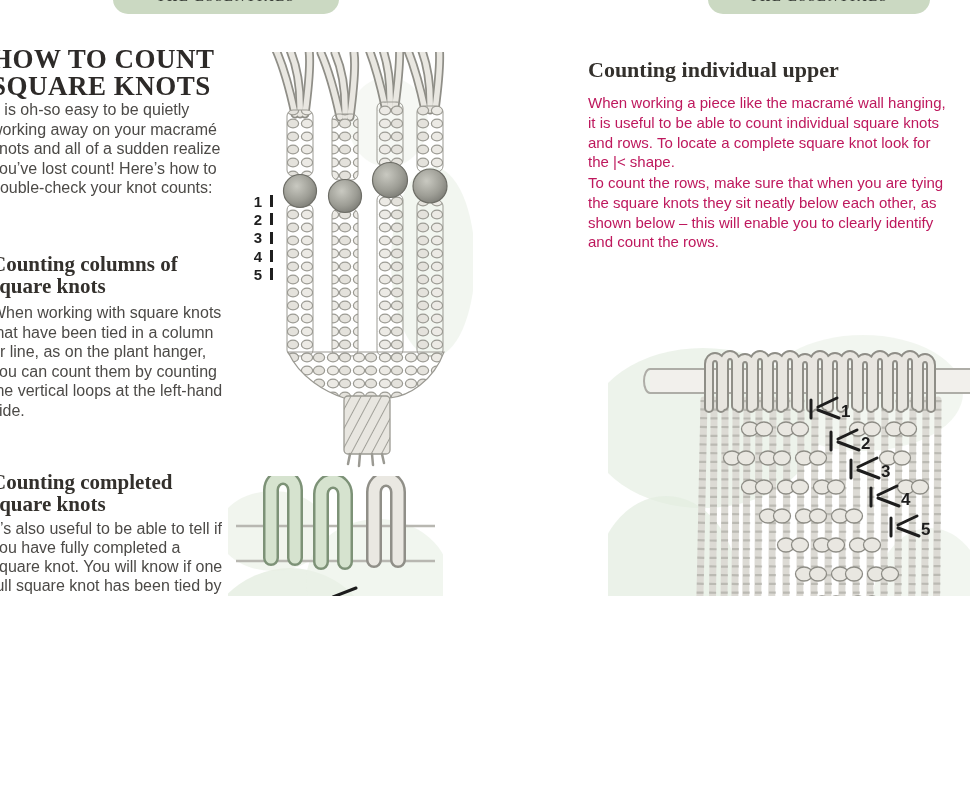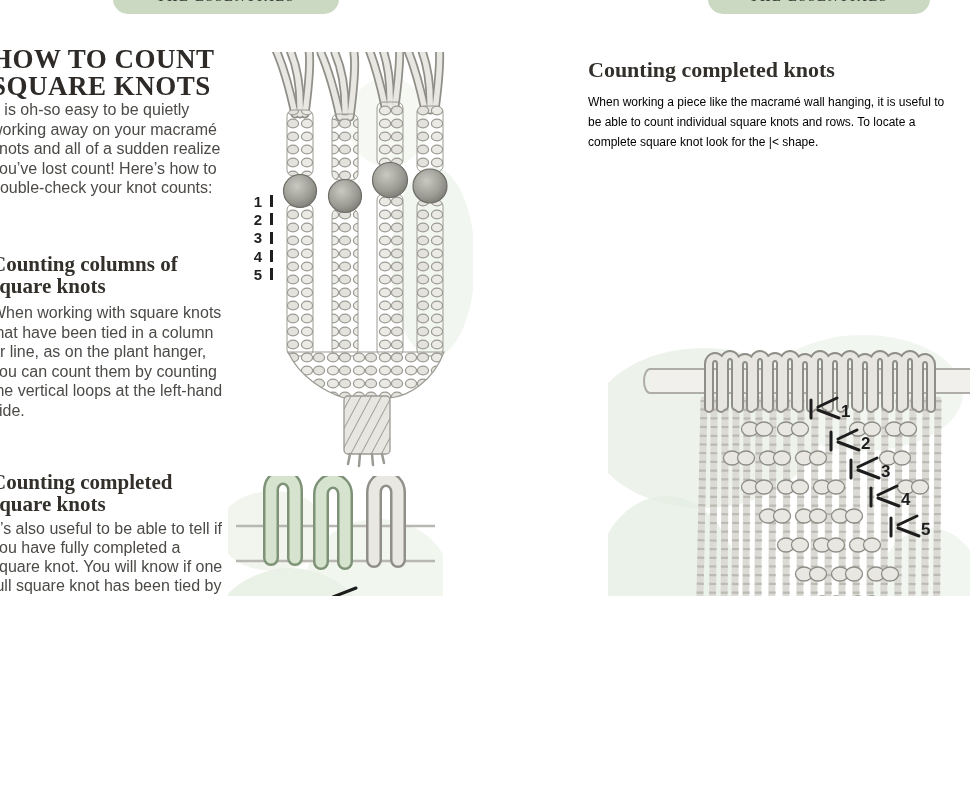--- a/index.html
+++ b/index.html
@@ -11,21 +11,21 @@
                font-family:"Liberation Serif",serif;font-variant:small-caps;
                letter-spacing:2px;font-size:13px;color:#3a3f38;font-weight:bold;}
   .leftcol{position:absolute;left:-9px;top:0;width:242px;}
   .book-title{position:absolute;top:46px;font-family:"Liberation Serif",serif;
               font-weight:bold;font-size:27px;line-height:27px;color:#2d2a28;letter-spacing:.5px;}
   .h2{font-family:"Liberation Serif",serif;font-weight:bold;font-size:21px;
       line-height:22px;color:#33302c;width:205px;}
   .body-text{font-size:16px;line-height:19.5px;color:#4c4a47;}
   .r-heading{position:absolute;left:588px;top:57px;font-family:"Liberation Serif",serif;
              font-weight:bold;font-size:22px;color:#33302c;}
-  .r-para{position:absolute;left:588px;width:362px;font-size:12px;line-height:19.8px;color:#000000;}
+  .r-para{position:absolute;left:588px;width:362px;font-size:15px;line-height:19.8px;color:#be185d;}
   .abs{position:absolute;}
   .rowlabels{position:absolute;left:249px;top:192px;display:flex;flex-direction:column;}
   .rowlabel{display:flex;align-items:center;height:18.3px;}
   .rowlabel b{display:inline-block;width:13px;text-align:right;font-size:15px;color:#1f1f1f;}
   .rowlabel i{display:inline-block;width:2.6px;height:12px;background:#1f1f1f;margin-left:8px;}
   .pageno{position:absolute;width:70px;text-align:left;font-size:13.5px;font-weight:bold;color:#000000;}
 </style>
 </head>
 <body>
 
@@ -45,22 +45,23 @@
     </div>
     <div class="body-text abs" style="top:100px;width:238px;">It is oh-so easy to be quietly working away on your macramé knots and all of a sudden realize you’ve lost count! Here’s how to double-check your knot counts:</div>
 
     <div class="h2 abs" style="top:253px;">Counting columns of square knots</div>
     <div class="body-text abs" style="top:303px;width:238px;">When working with square knots that have been tied in a column or line, as on the plant hanger, you can count them by counting the vertical loops at the left-hand side.</div>
 
     <div class="h2 abs" style="top:471px;">Counting completed square knots</div>
     <div class="body-text abs" style="top:519px;width:240px;line-height:19px;">It’s also useful to be able to tell if you have fully completed a square knot. You will know if one full square knot has been tied by locating the &lt;. If you can only see the upper part of the &lt; then you know that you have only made a half knot and you need to continue on with the second part of the knot to complete the square knot.</div>
   </div>
 
-  <div class="r-heading">Counting completed knots</div>
+  <div class="r-heading">Counting individual upper</div>
   <div class="r-para" style="top:93px;">When working a piece like the macramé wall hanging, it is useful to be able to count individual square knots and rows. To locate a complete square knot look for the |&lt; shape.</div>
+  <div class="r-para" style="top:173px;">To count the rows, make sure that when you are tying the square knots they sit neatly below each other, as shown below – this will enable you to clearly identify and count the rows.</div>
 
   <svg class="abs" style="left:248px;top:52px;" width="225" height="425" viewBox="0 0 225 425">
     <defs>
       <pattern id="chain" width="26" height="13" patternUnits="userSpaceOnUse">
         <ellipse cx="7" cy="6.5" rx="5.6" ry="4.4" fill="#eceae5" stroke="#9b9a93" stroke-width="1.2"></ellipse>
         <ellipse cx="19" cy="6.5" rx="5.6" ry="4.4" fill="#e4e2dc" stroke="#9b9a93" stroke-width="1.2"></ellipse>
       </pattern>
       <pattern id="wrap" width="9" height="9" patternUnits="userSpaceOnUse" patternTransform="rotate(28)">
         <rect width="9" height="9" fill="#e8e6e0"></rect>
         <line x1="0" y1="0" x2="0" y2="9" stroke="#a1a099" stroke-width="2"></line>

